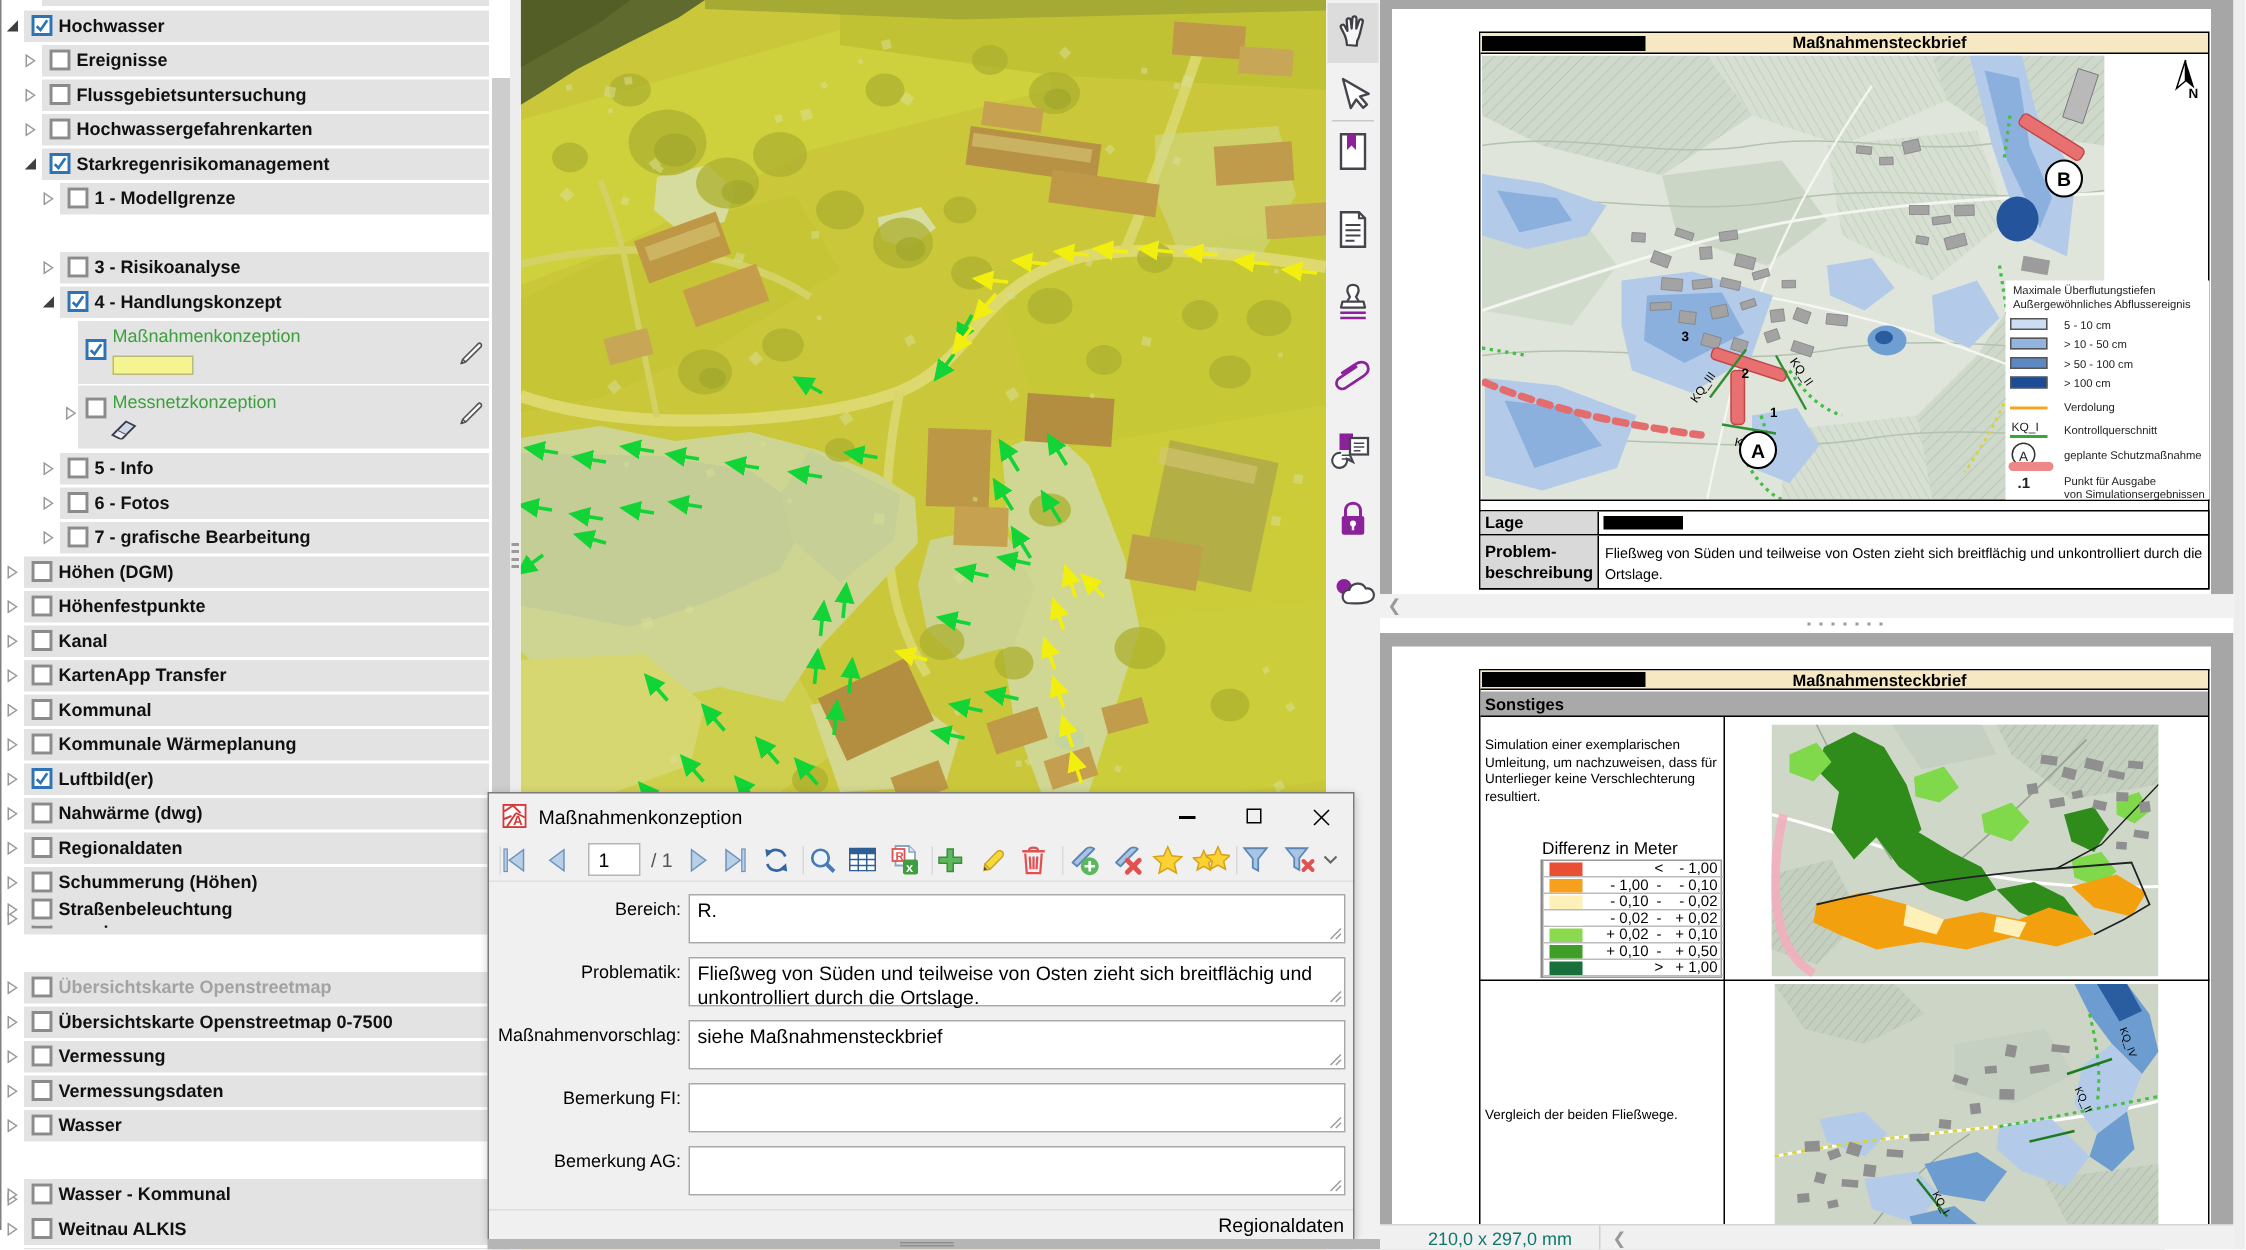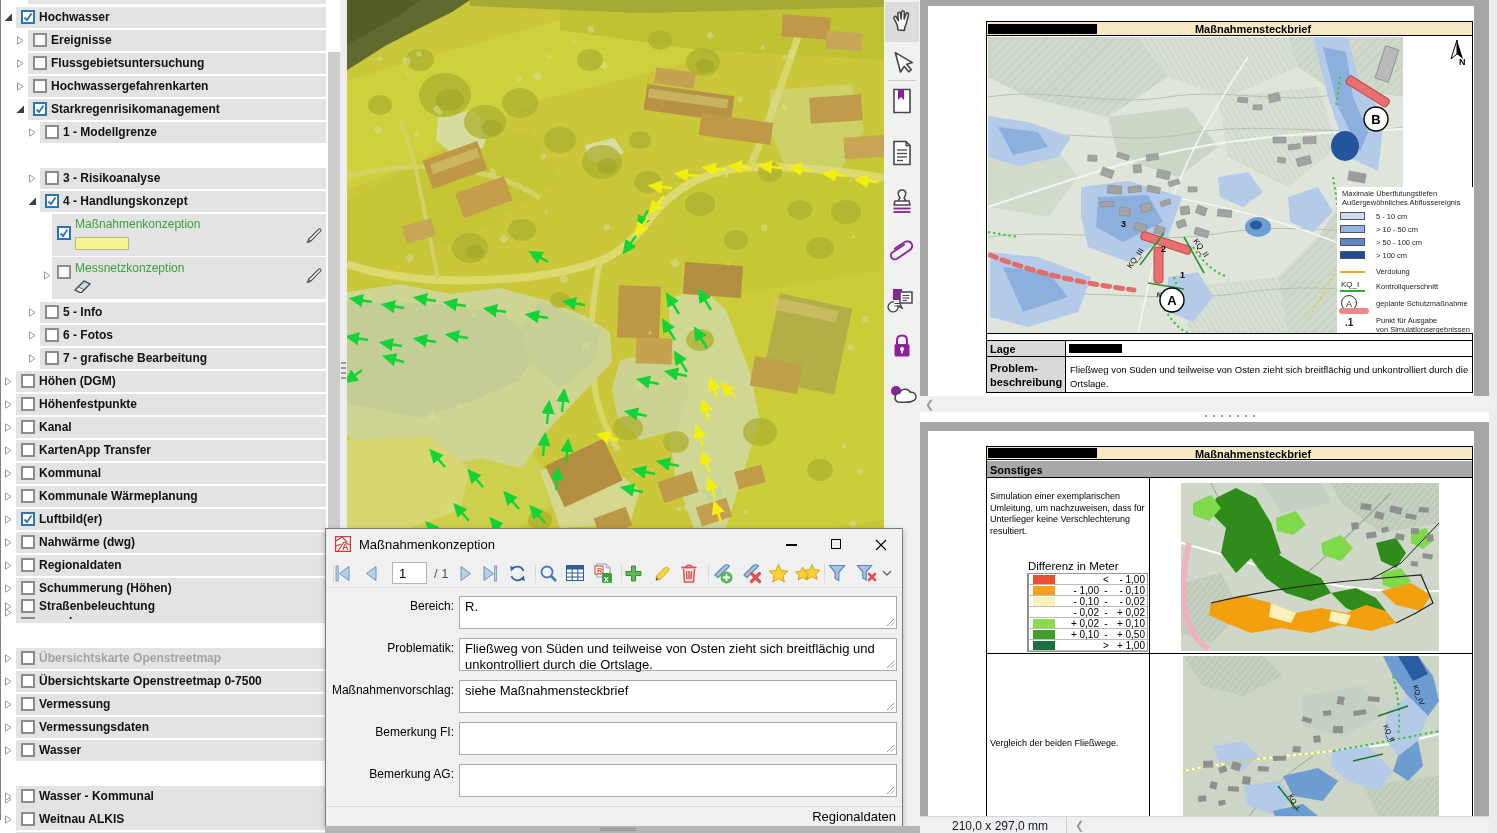--- a/index.html
+++ b/index.html
@@ -879,21 +879,21 @@
 <rect x="150" y="70" width="10" height="7" fill="#8f8f8f" transform="rotate(1 150 70)"></rect>
 <rect x="170" y="55" width="13" height="5" fill="#8f8f8f" transform="rotate(-8 170 55)"></rect>
 <rect x="185" y="40" width="12" height="5" fill="#8f8f8f" transform="rotate(6 185 40)"></rect>
 <rect x="155" y="40" width="7" height="8" fill="#8f8f8f" transform="rotate(11 155 40)"></rect>
 <rect x="140" y="55" width="8" height="5" fill="#8f8f8f" transform="rotate(-5 140 55)"></rect>
 <rect x="120" y="60" width="10" height="5" fill="#8f8f8f" transform="rotate(18 120 60)"></rect>
 </svg>
 </div>
 </div>
  <div id="status">
-        <span style="position:absolute;left:32px;top:2px;font-size:12px;color:#0f172a">210,0 x 297,0 mm</span>
+        <span style="position:absolute;left:32px;top:2px;font-size:12px;color:#0f766e">210,0 x 297,0 mm</span>
         <span style="position:absolute;left:146px;top:0;width:1px;height:17px;background:#d0d0d0"></span>
         <span style="position:absolute;left:155px;top:2px;font-size:11px;color:#999">❮</span>
       </div>
  <div id="vscroll2"></div>
 </div>
 <div id="dlg">
 <div id="dlgTitle">
 <svg style="position:absolute;left:9px;top:7px" width="16" height="16" viewBox="0 0 16 16">
           <rect x="0.5" y="0.5" width="15" height="15" fill="#fff" stroke="#d43a3a" stroke-width="1.5"></rect>
           <g stroke="#d43a3a" stroke-width="1.3">

